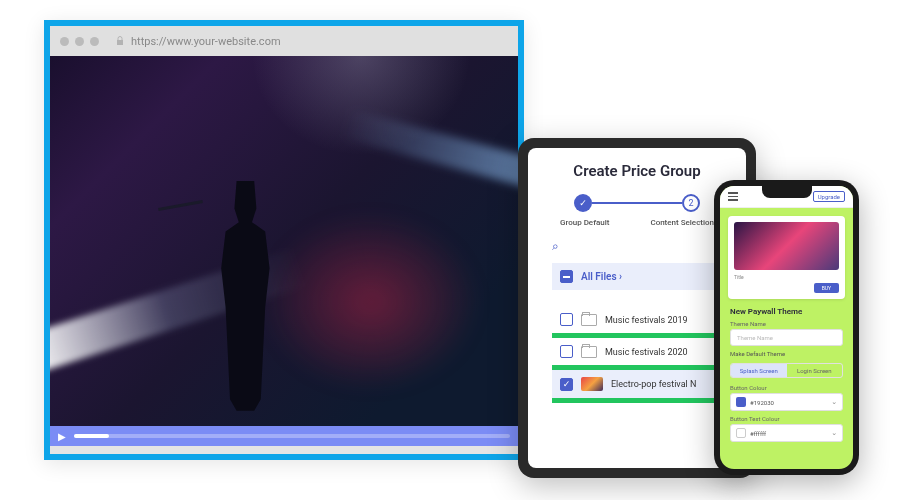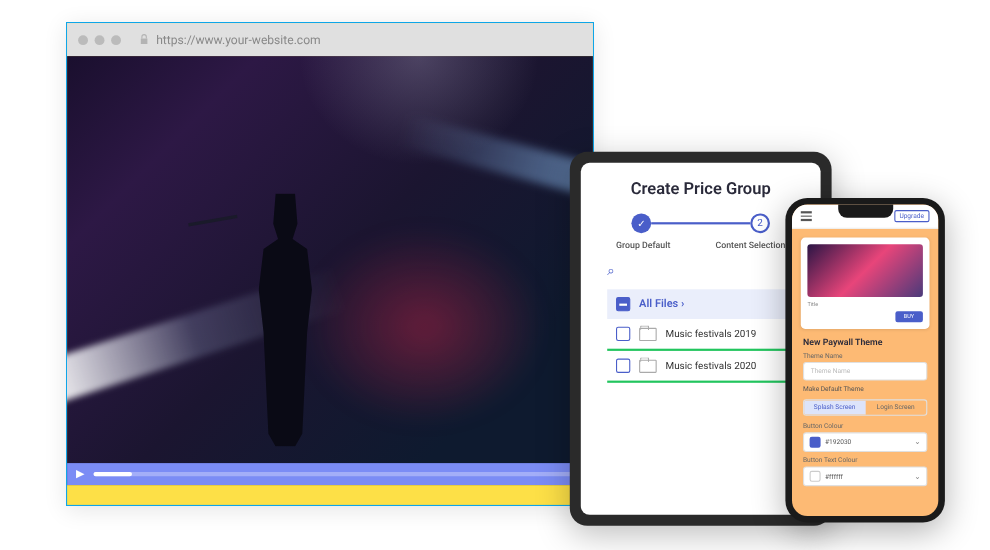--- a/index.html
+++ b/index.html
@@ -1,19 +1,19 @@
 <!DOCTYPE html>
 <html><head>
 <meta charset="utf-8">
 <style>
 *{margin:0;padding:0;box-sizing:border-box;font-family:-apple-system,BlinkMacSystemFont,'Segoe UI',Roboto,sans-serif}
 body{width:900px;height:500px;background:#fff;position:relative;overflow:hidden}
 
 
-.browser{position:absolute;top:20px;left:60px;width:480px;height:440px;background:#fde047;box-shadow:0 4px 20px rgba(0,0,0,0.1);border:1px solid #0ea5e9}
+.browser{position:absolute;top:20px;left:44px;width:480px;height:440px;background:#e5e5e5;box-shadow:0 4px 20px rgba(0,0,0,0.1);border:6px solid #0ea5e9}
 .browser-bar{height:30px;background:#e0e0e0;display:flex;align-items:center;padding:0 10px;gap:6px}
 .dot{width:9px;height:9px;border-radius:50%;background:#bbb}
 .url-bar{flex:1;background:#e0e0e0;height:18px;display:flex;align-items:center;margin-left:10px;gap:6px}
 .lock{width:10px;height:10px;opacity:0.5}
 .url{font-size:11px;color:#888}
 .browser-content{position:relative;height:390px;background:linear-gradient(135deg,#1a0f2e 0%,#2d1845 20%,#1b1530 50%,#0e1a2f 80%);overflow:hidden}
 .spotlight1{position:absolute;top:60%;left:-5%;width:280px;height:40px;background:linear-gradient(90deg,rgba(255,255,255,0.95),rgba(200,220,255,0.2),transparent);transform:rotate(-18deg);filter:blur(3px)}
 .spotlight2{position:absolute;top:20%;right:-5%;width:200px;height:30px;background:linear-gradient(270deg,rgba(150,200,255,0.6),transparent);transform:rotate(15deg);filter:blur(4px)}
 .redglow{position:absolute;top:40%;left:45%;width:220px;height:180px;background:radial-gradient(ellipse,rgba(255,40,80,0.35),transparent 70%);filter:blur(10px)}
 .performer{position:absolute;top:32%;left:30%;width:110px;height:230px;background:#0a0a15;clip-path:polygon(42% 0%,58% 0%,60% 12%,56% 18%,68% 22%,72% 38%,68% 55%,64% 95%,58% 100%,42% 100%,36% 95%,32% 55%,28% 38%,32% 22%,44% 18%,40% 12%)}
@@ -31,40 +31,40 @@
 .stepper{display:flex;align-items:center;justify-content:center;gap:0;margin-bottom:6px}
 .step-circle{width:18px;height:18px;border-radius:50%;display:flex;align-items:center;justify-content:center;font-size:9px;color:#fff}
 .step-done{background:#4a5ec9}
 .step-active{background:#fff;border:2px solid #4a5ec9;color:#4a5ec9}
 .step-line{width:90px;height:2px;background:#4a5ec9}
 .step-labels{display:flex;justify-content:space-between;padding:0 8px;margin-bottom:12px}
 .step-label{font-size:8px;color:#555;font-weight:500}
 .search-row{display:flex;align-items:center;gap:6px;margin-bottom:10px}
 .search-icn{color:#4a5ec9;font-size:12px}
 .search-inp{border:none;font-size:9px;color:#999;flex:1;outline:none}
-.allfiles-row{background:#eaeefb;padding:7px 8px;display:flex;align-items:center;gap:8px;margin-bottom:0}
+.allfiles-row{background:#eaeefb;padding:7px 8px;display:flex;align-items:center;gap:8px;margin-bottom:16px}
 .chk{width:13px;height:13px;border:1px solid #4a5ec9;border-radius:2px;display:inline-flex;align-items:center;justify-content:center;flex-shrink:0}
 .chk.on{background:#4a5ec9}
 .chk.on::after{content:'✓';color:#fff;font-size:9px}
 .chk.minus{background:#4a5ec9}
 .chk.minus::after{content:'';width:7px;height:2px;background:#fff}
 .allfiles-label{color:#4a5ec9;font-size:10px;font-weight:600}
-.file-row{display:flex;align-items:center;gap:8px;padding:7px 8px;border-bottom:2px solid #22c55e}
+.file-row{display:flex;align-items:center;gap:8px;padding:7px 8px;border-bottom:5px solid #22c55e}
 .file-row.sel{background:#eaeefb}
 .folder-icn{width:16px;height:12px;border:1px solid #aaa;border-radius:1px;position:relative;flex-shrink:0}
 .folder-icn::before{content:'';position:absolute;top:-3px;left:0;width:6px;height:3px;border:1px solid #aaa;border-bottom:none;border-radius:1px 1px 0 0}
 .thumb{width:22px;height:14px;border-radius:2px;flex-shrink:0}
 .thumb1{background:linear-gradient(135deg,#e84545,#f5a142,#3d2a5a)}
 .thumb2{background:linear-gradient(90deg,#d8d8d8,#888,#2a2a2a)}
 .file-name{font-size:9px;color:#333;white-space:nowrap;overflow:hidden}
 
 
 .phone{position:absolute;top:180px;left:714px;width:145px;height:295px;background:#1a1a1a;border-radius:20px;padding:6px;box-shadow:0 8px 30px rgba(0,0,0,0.3)}
 .phone-notch{position:absolute;top:6px;left:50%;transform:translateX(-50%);width:50px;height:12px;background:#1a1a1a;border-radius:0 0 8px 8px;z-index:2}
-.phone-screen{width:100%;height:100%;background:#fdba74;border-radius:14px;overflow:hidden;position:relative}
+.phone-screen{width:100%;height:100%;background:#bef264;border-radius:14px;overflow:hidden;position:relative}
 .phone-header{height:22px;background:#fff;display:flex;align-items:center;justify-content:space-between;padding:0 8px;border-bottom:1px solid #eee}
 .hamburger{display:flex;flex-direction:column;gap:2px}
 .hamburger span{width:10px;height:1.5px;background:#555}
 .upgrade-btn{font-size:6px;color:#4a5ec9;border:1px solid #4a5ec9;padding:1px 4px;border-radius:2px}
 .phone-card{margin:8px;background:#fff;border-radius:4px;padding:6px;box-shadow:0 1px 3px rgba(0,0,0,0.1)}
 .phone-thumb{width:100%;height:48px;background:linear-gradient(135deg,#2a1545,#e8457a,#4a3a7a);border-radius:3px;margin-bottom:4px}
 .phone-thumb-text{font-size:5px;color:#888;margin-bottom:3px}
 .phone-thumb-btns{display:flex;gap:4px;justify-content:flex-end}
 .mini-btn{font-size:5px;padding:2px 8px;border-radius:2px}
 .mini-btn.primary{background:#4a5ec9;color:#fff}
@@ -136,20 +136,25 @@
     <div class="file-row">
       <span class="chk"></span>
       <span class="folder-icn"></span>
       <span class="file-name">Music festivals 2019</span>
     </div>
     <div class="file-row">
       <span class="chk"></span>
       <span class="folder-icn"></span>
       <span class="file-name">Music festivals 2020</span>
     </div>
+    <div class="file-row sel">
+      <span class="chk on"></span>
+      <span class="thumb thumb1"></span>
+      <span class="file-name">Electro-pop festival N</span>
+    </div>
   </div>
 </div>
 
 <div class="phone">
   <div class="phone-notch"></div>
   <div class="phone-screen">
     <div class="phone-header">
       <div class="hamburger">
           <span></span>
           <span></span>

